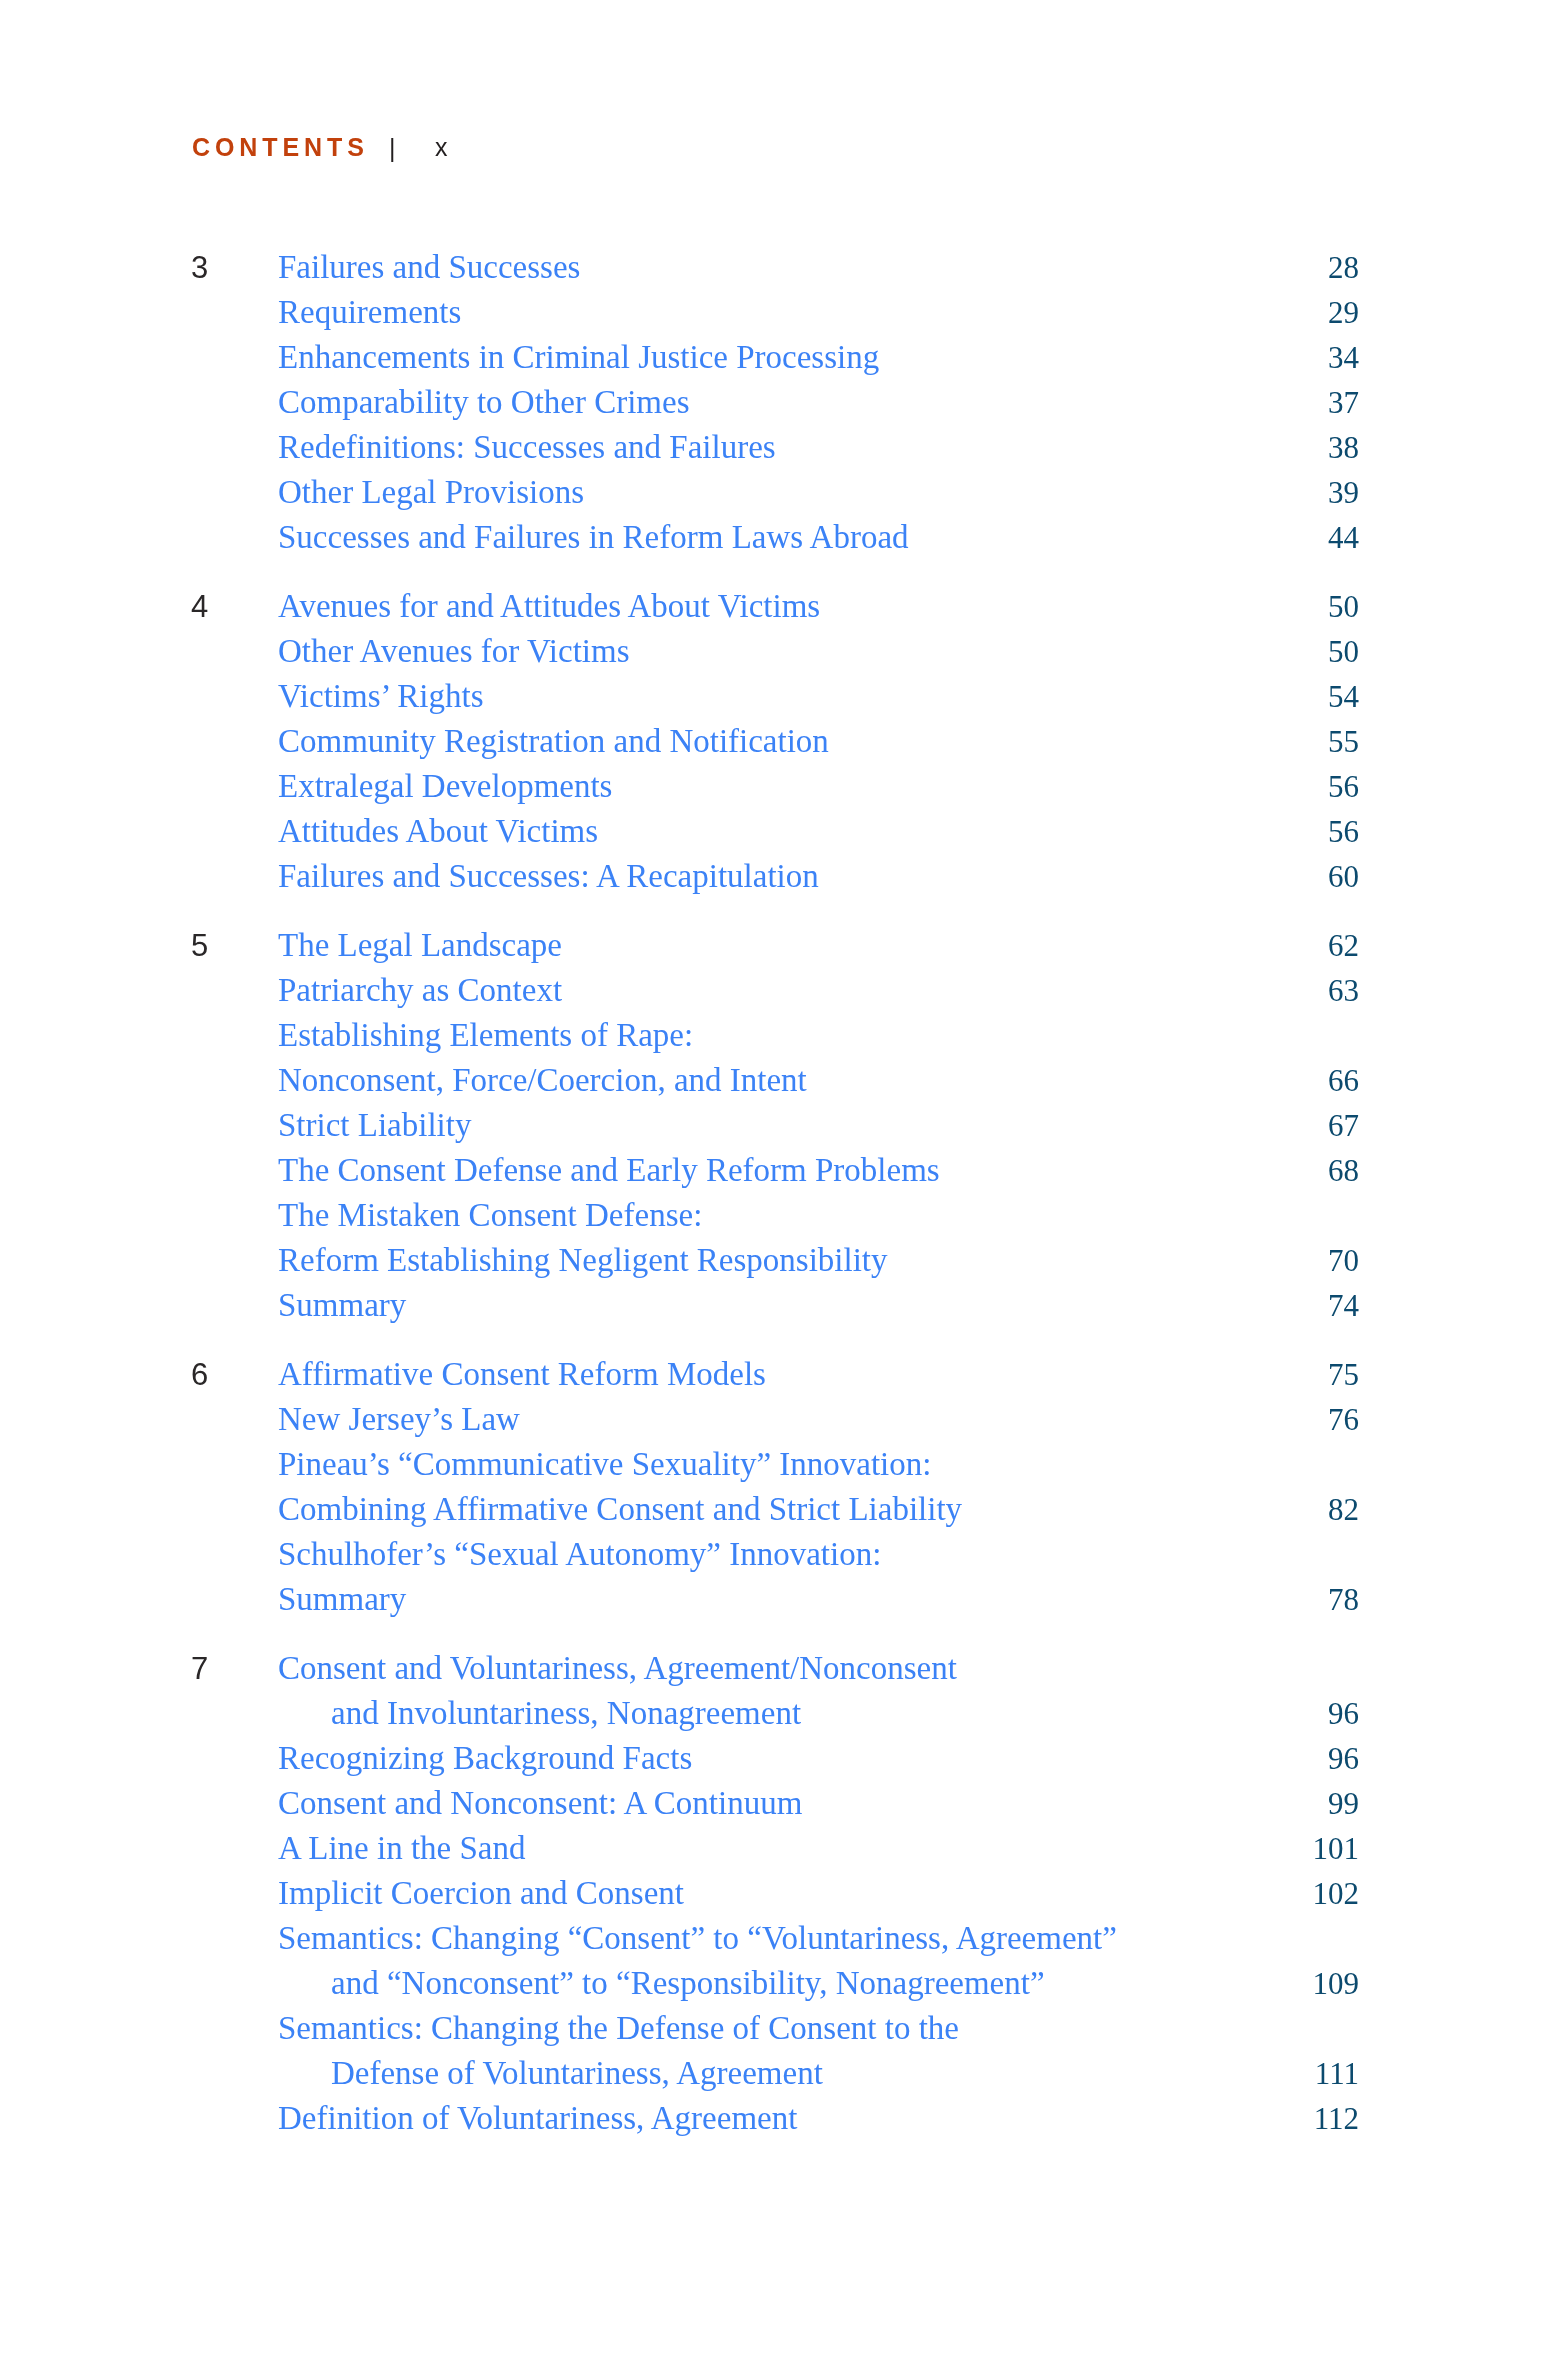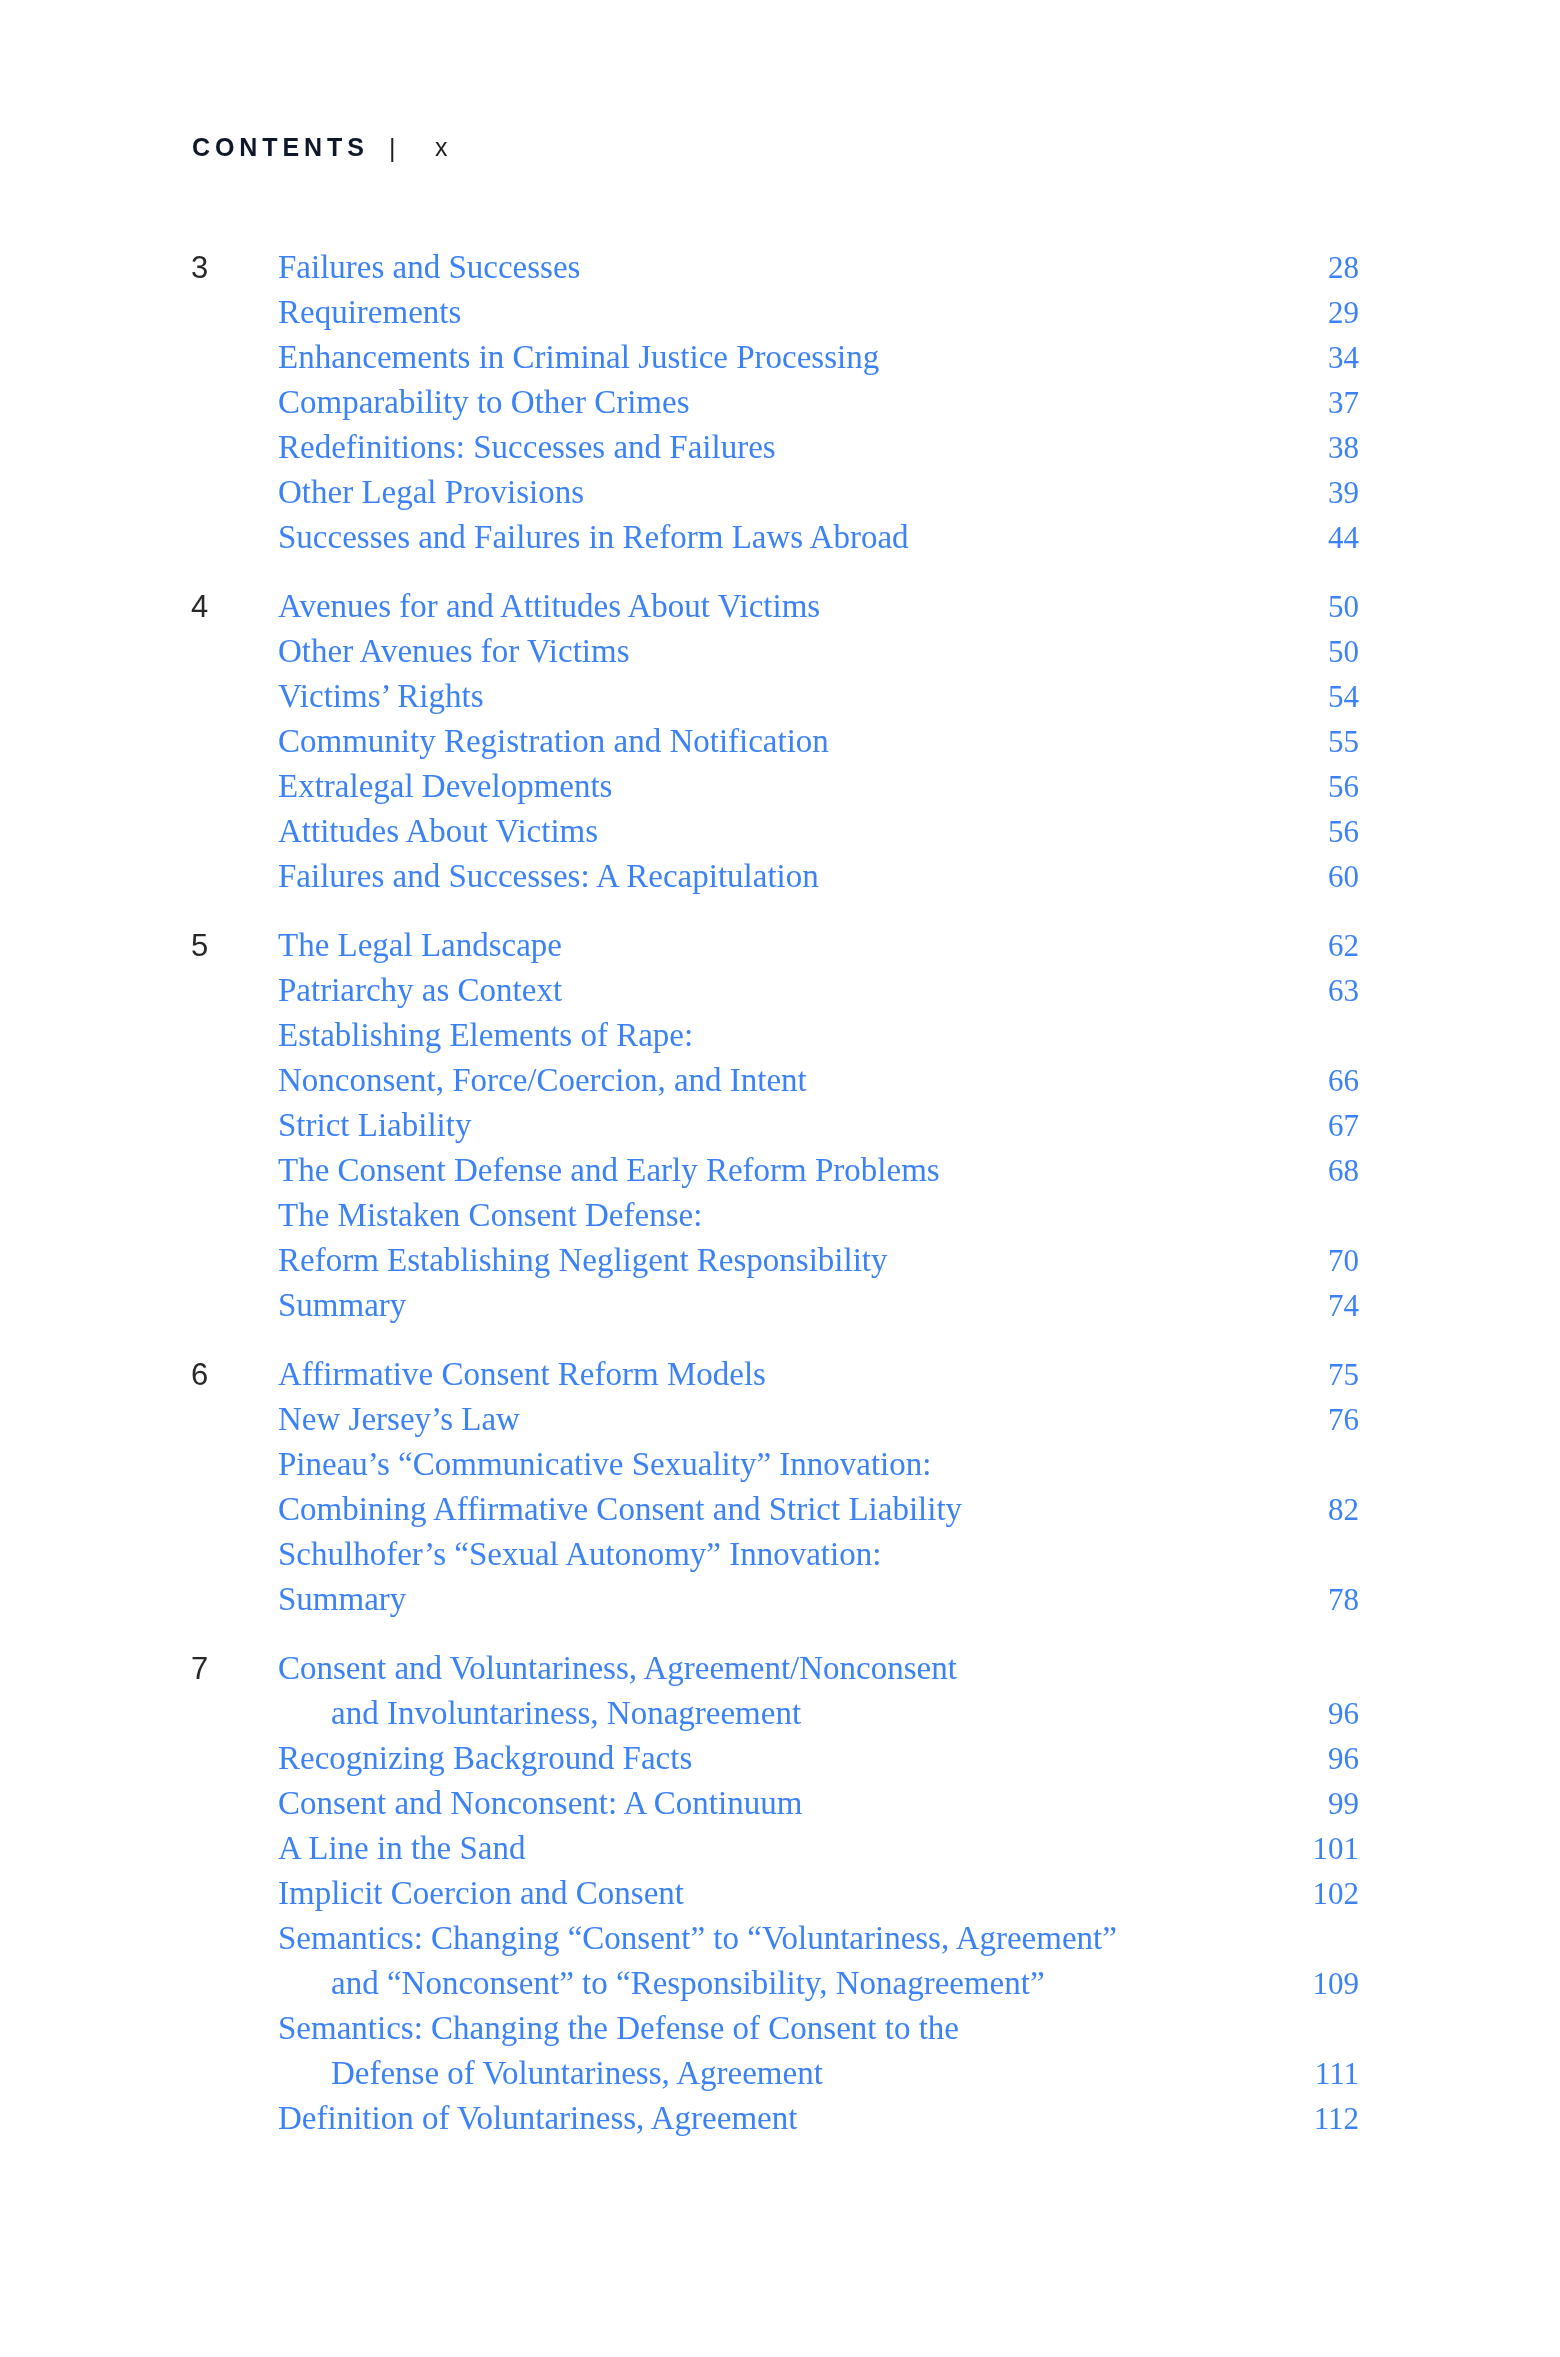--- a/index.html
+++ b/index.html
@@ -31,21 +31,21 @@
     font-family: "Liberation Sans", sans-serif;
     line-height: 32px;
   }
   .rh-title {
     position: absolute;
     left: 0;
     top: 0;
     font-weight: bold;
     font-size: 25px;
     letter-spacing: 4.9px;
-    color: #0f172a;
+    color: #c2410c;
   }
   .rh-sep {
     position: absolute;
     left: 197px;
     top: 0.9px;
     font-size: 25px;
     font-weight: normal;
     color: #231f20;
   }
   .rh-folio {
@@ -96,21 +96,21 @@
   }
   .entry-text.indent {
     left: 331px;
   }
   .page-num {
     position: absolute;
     right: 202px; 
     top: 0;
     font-family: "Liberation Serif", serif;
     font-size: 31px;
-    color: #3b82f6;
+    color: #0c4a6e;
     line-height: 45px;
     text-align: right;
   }
 </style>
 </head>
 <body>
 
 <div class="page">
 
   <div class="running-head">

